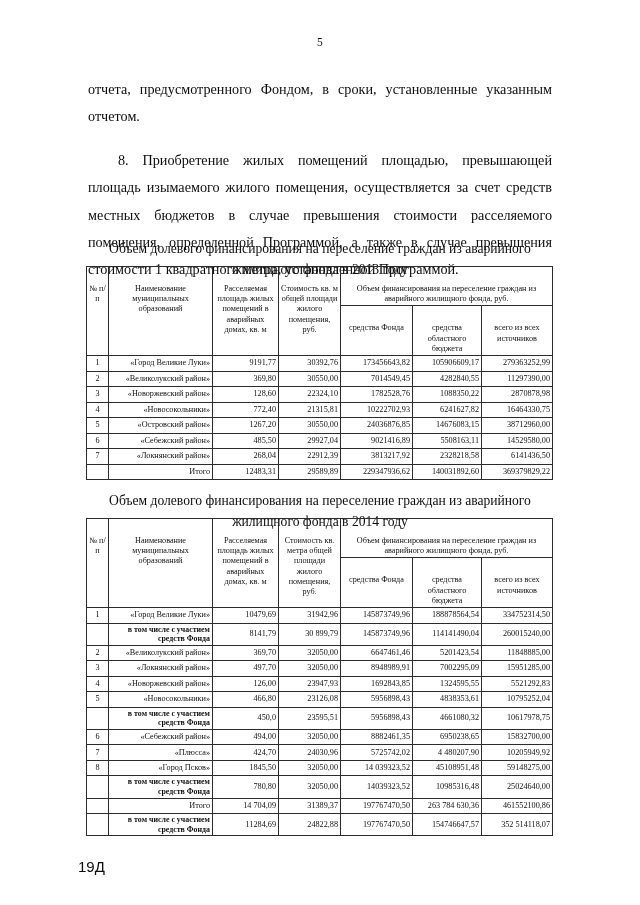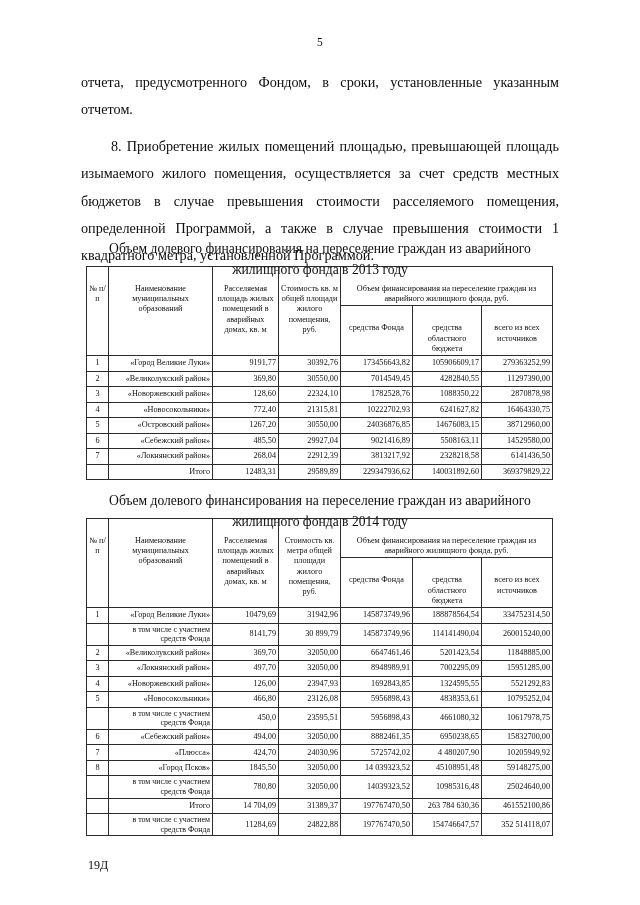--- a/index.html
+++ b/index.html
@@ -36,21 +36,21 @@
     position: absolute;
     left: 72px;
     top: 60px;
     width: 496px;
     font-size: 14.2px;
     line-height: 27.4px;
     text-align: justify;
     text-justify: inter-word;
   }
   .body-text p {
-    margin: 9px;
+    margin: 16px;
   }
   .body-text p.indent {
     text-indent: 30px;
   }
   
   .tbl-title {
     text-align: center;
     font-size: 13.6px;
     line-height: 21px;
     margin: 16px auto;
@@ -86,30 +86,30 @@
   }
   .t2 {
     position: absolute;
     left: 86px;
     top: 518px;
     width: 466px;
   }
   td.num { text-align: right; padding-right: 3px; }
   td.idx { text-align: center; }
   td.name { text-align: right; padding-left: 3px; }
-  td.name.sub { font-size: 7.9px; line-height: 9.6px; }
+  td.name.sub { font-size: 7.9px; line-height: 9.6px; font-weight: bold; }
   tr.data td { height: 12.5px; }
   tr.sub td { height: 17px; }
   th.hgroup { padding-bottom: 2px; }
   .footer-mark {
     position: absolute;
-    left: 88px;
+    left: 78px;
     top: 858px;
-    font-size: 12px;
-    font-family: Liberation Serif, serif;
+    font-size: 15px;
+    font-family: Liberation Sans, sans-serif;
   }
 </style>
 </head>
 <body>
 
 <div class="page">
 
   <div class="page-number">5</div>
 
   <div class="body-text">

